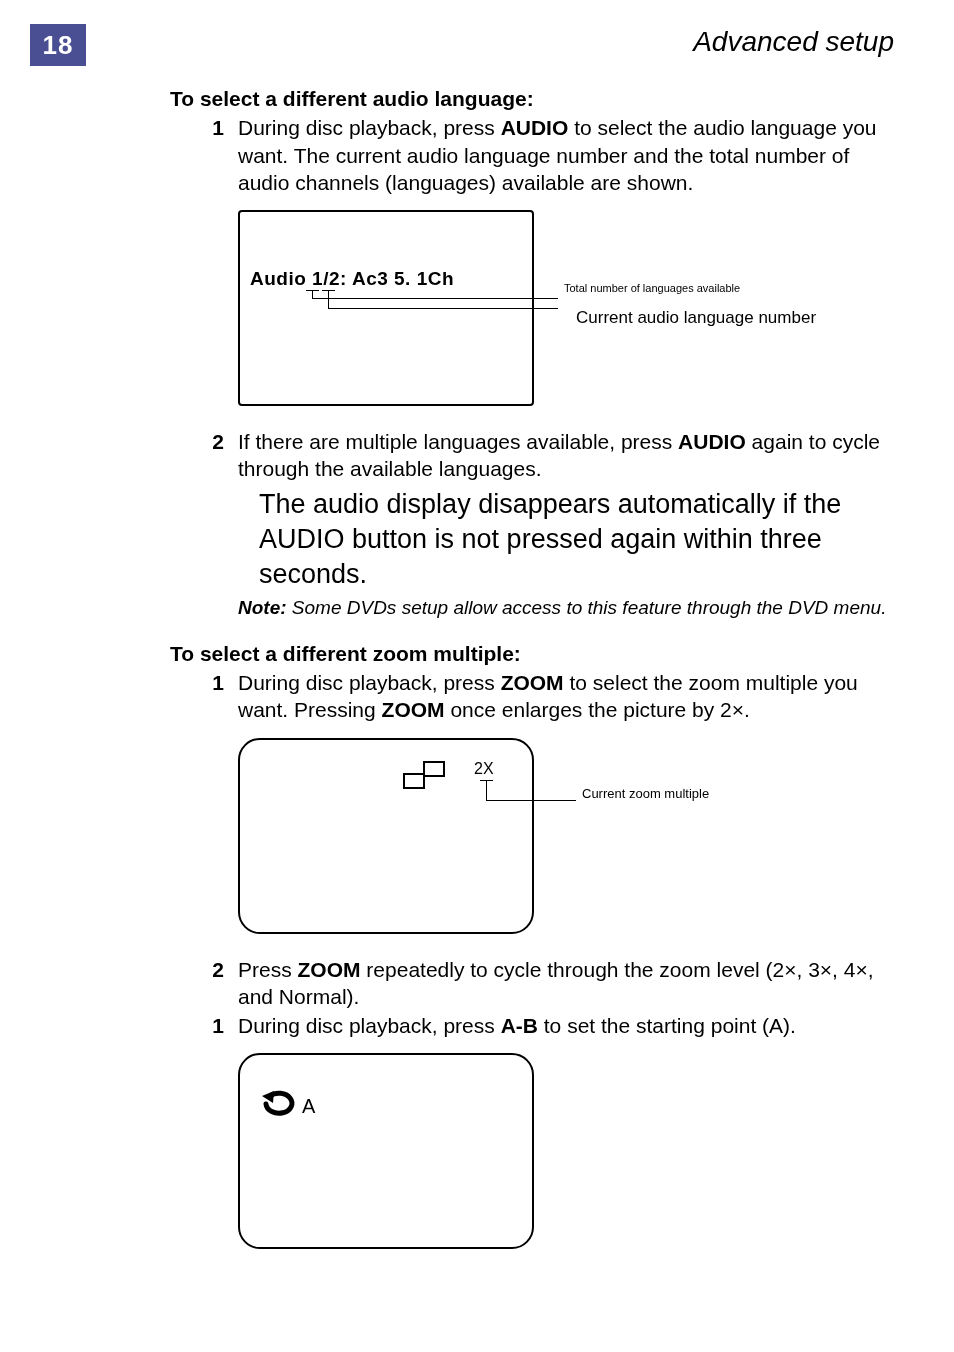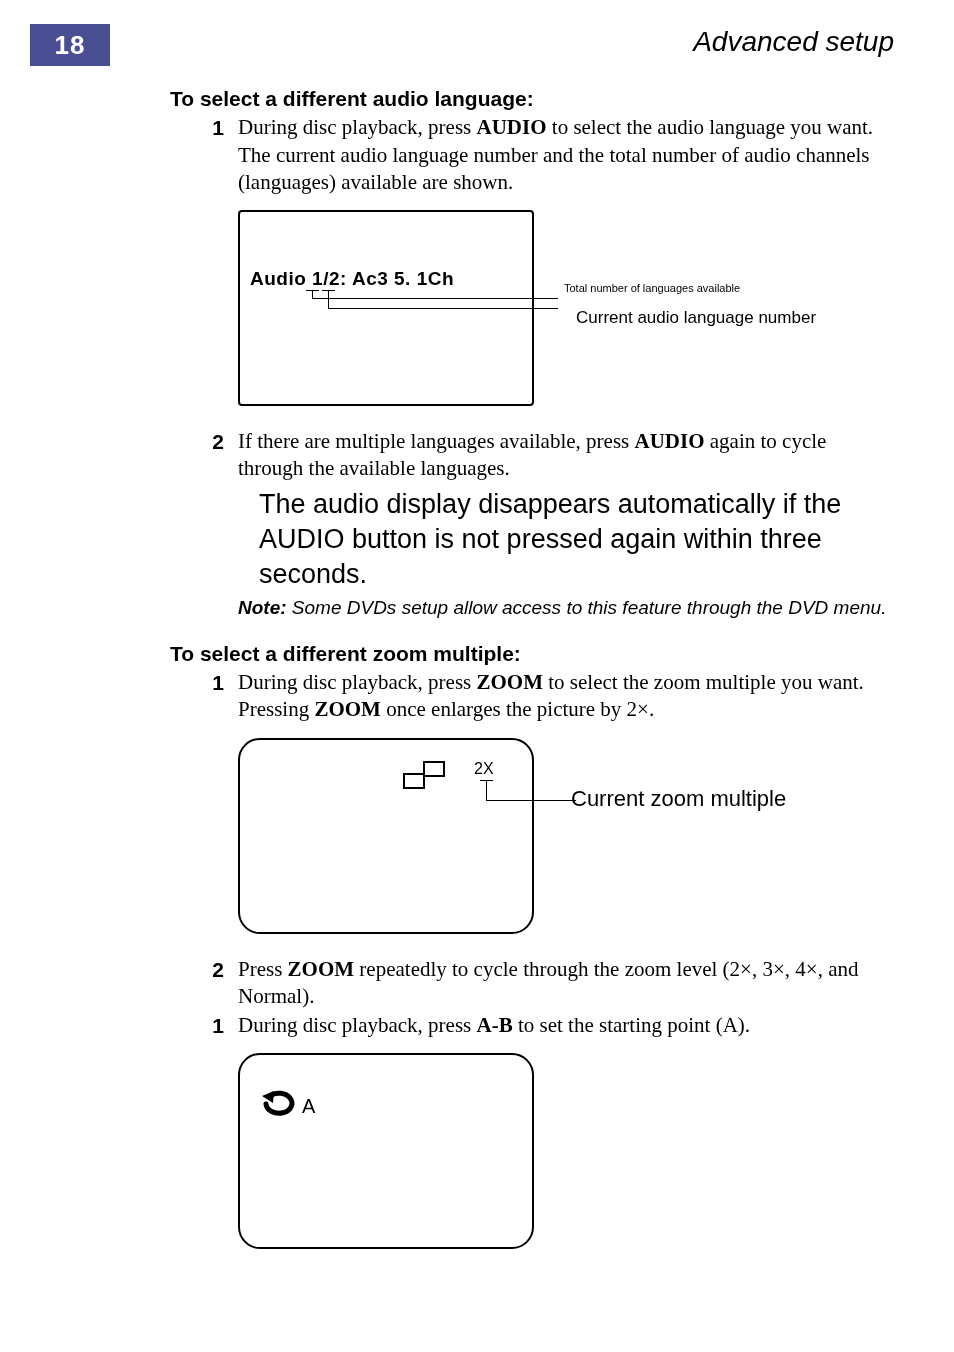--- a/index.html
+++ b/index.html
@@ -18,21 +18,21 @@
   }
   .header-bar {
     position: relative;
     height: 36px;
     margin-bottom: 18px;
   }
   .page-num-box {
     position: absolute;
     left: -60px;
     top: -6px;
-    width: 80px;
+    width: 56px;
     height: 42px;
     background: #4a4e93;
     color: #fff;
     font-weight: 700;
     font-size: 26px;
     display: flex;
     align-items: center;
     justify-content: center;
     letter-spacing: 1px;
   }
@@ -72,21 +72,20 @@
     text-align: right;
     padding-right: 14px;
     font-weight: 700;
     font-size: 21px;
     line-height: 1.3;
   }
   .num-item .txt {
     flex: 1;
     font-size: 21px;
     line-height: 1.3;
-    font-family: Liberation Serif, serif;
   }
   .txt .bold { font-weight: 700; }
   .sub-para {
     margin: 4px 0 2px 69px;
     font-size: 27px;
     line-height: 1.3;
   }
   .note {
     margin: 4px 0 10px 48px;
     font-size: 19px;
@@ -178,21 +177,21 @@
   }
   .lead3-vert::before, .lead3-vert::after{
     content:""; position:absolute; top:0; width:6px; height:1px; background:#000;
   }
   .lead3-vert::before{left:-6px;}
   .lead3-vert::after{left:1px;}
   .lead3-hor {
     position:absolute; left:248px; top:62px; width:90px; height:1px; background:#000;
   }
   .callout3 {
-    position:absolute; left:333px; top:48px; font-size:22px; line-height:1.2;
+    position:absolute; left:344px; top:48px; font-size:13px; line-height:1.2;
   }
 
   .fig3 {
     position: relative;
     height: 200px;
     margin-bottom: 0;
   }
   .ab-box {
     position: absolute;
     left: 0; top: 0;

